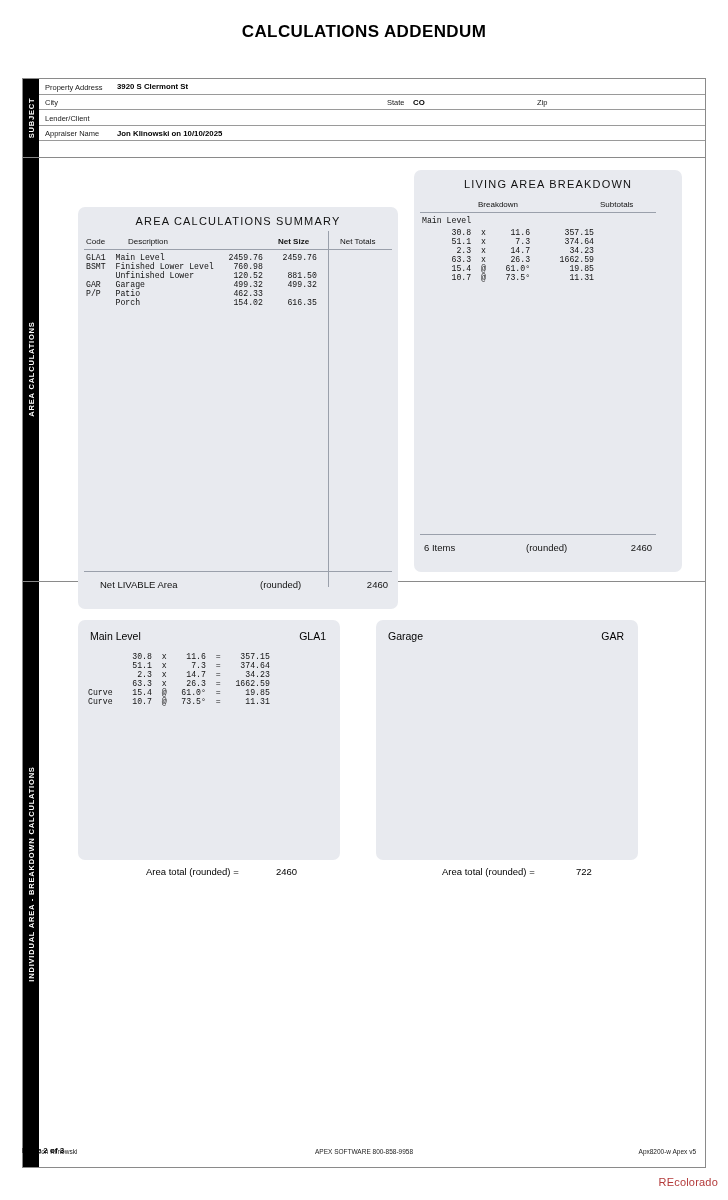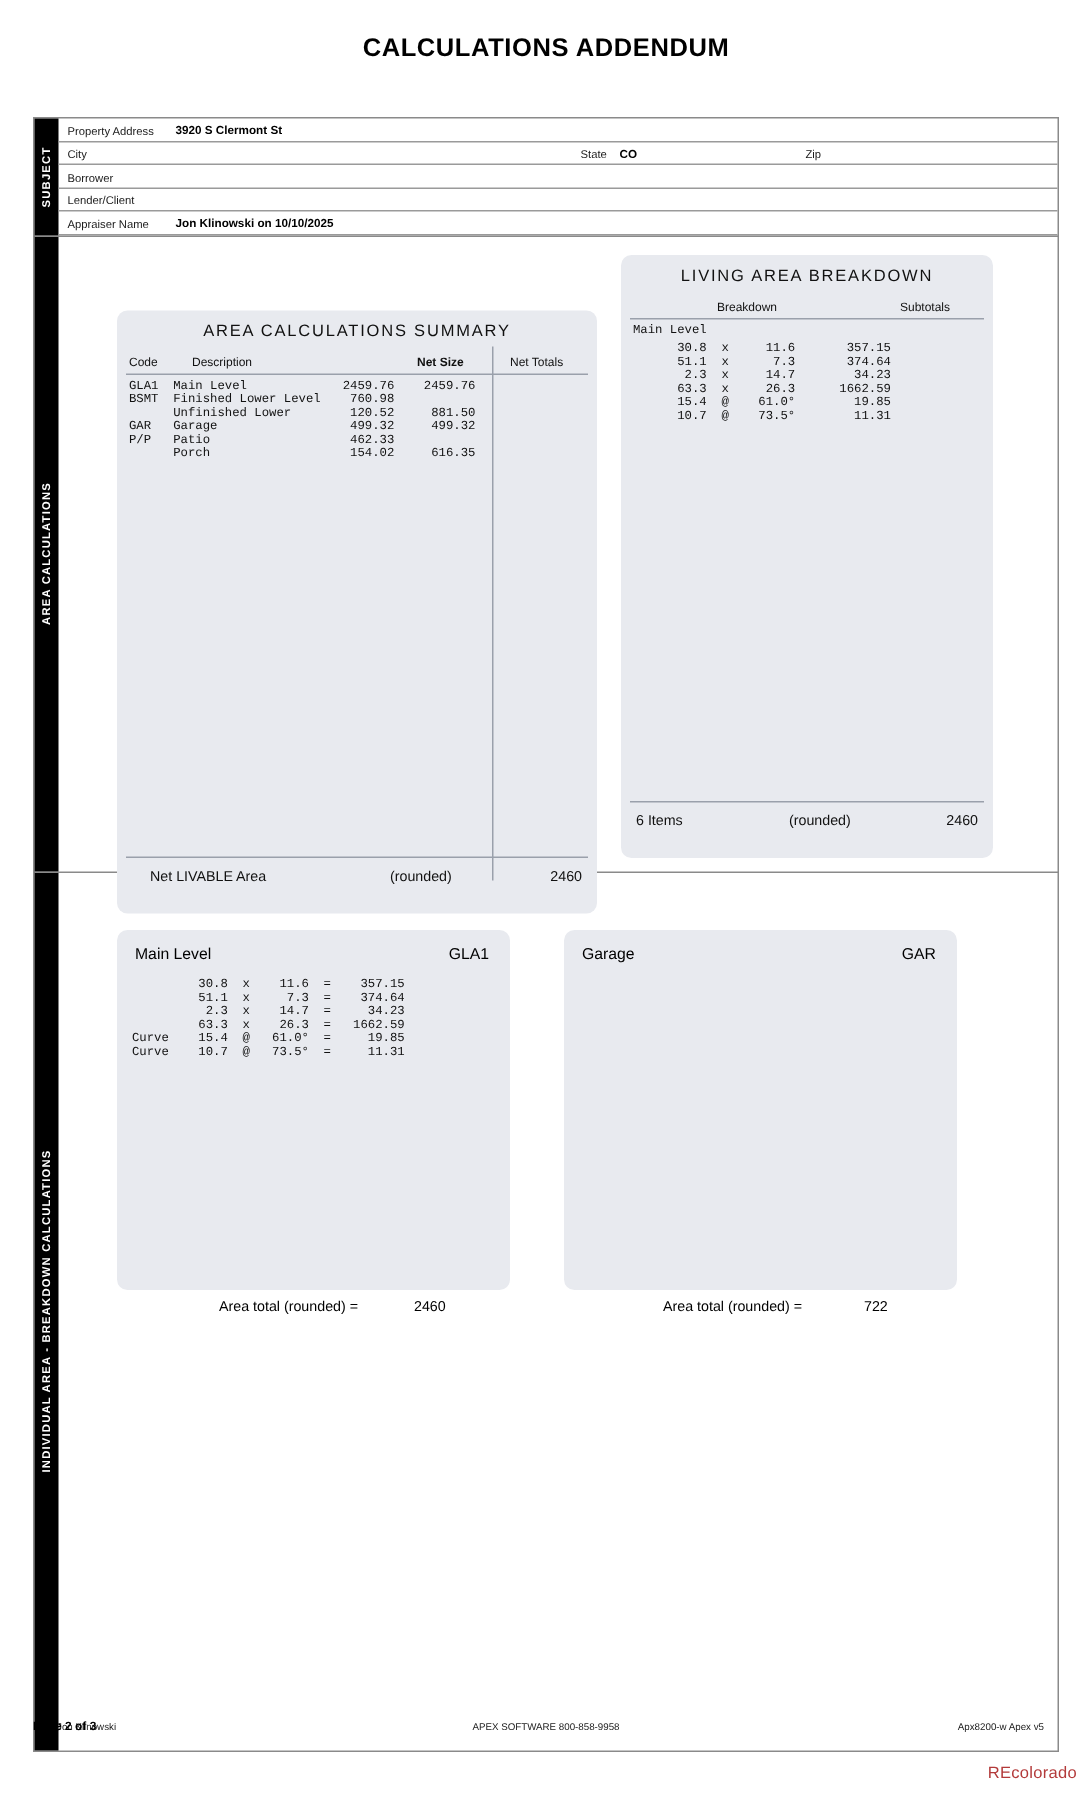--- a/index.html
+++ b/index.html
@@ -198,24 +198,20 @@
     </div>
     <div class="srow">
       <span class="slabel" style="left:6px;">City</span>
       <span class="sval" style="left:78px;"></span>
       <span class="slabel" style="left:348px;">State</span>
       <span class="sval" style="left:374px;">CO</span>
       <span class="slabel" style="left:498px;">Zip</span>
       <span class="sval" style="left:524px;"></span>
     </div>
     <div class="srow">
-      <span class="slabel" style="left:6px;">Borrower</span>
-      <span class="sval" style="left:78px;"></span>
-    </div>
-    <div class="srow">
       <span class="slabel" style="left:6px;">Lender/Client</span>
       <span class="sval" style="left:78px;"></span>
     </div>
     <div class="srow">
       <span class="slabel" style="left:6px;">Appraiser Name</span>
       <span class="sval" style="left:78px;">Jon Klinowski on 10/10/2025</span>
     </div>
   </div>
 
   <div class="hdivider" style="top:157px;"></div>
@@ -236,21 +232,21 @@
 P/P   Patio                   462.33           
       Porch                   154.02     616.35</div>
 
     <div class="hrule" style="left:6px; top:364px; width:308px;"></div>
     <div class="footrow" style="left:22px; top:372px;">Net LIVABLE Area</div>
     <div class="footrow" style="left:182px; top:372px;">(rounded)</div>
     <div class="footrow" style="left:262px; top:372px; width:48px; text-align:right;">2460</div>
     <div class="vrule" style="left:250px; top:24px; height:356px;"></div>
   </div>
 
-  <div class="panel" id="panel-living" style="left:414px; top:170px; width:248px; height:402px;">
+  <div class="panel" id="panel-living" style="left:414px; top:170px; width:268px; height:402px;">
     <div class="panel-title" style="top:8px;">LIVING  AREA  BREAKDOWN</div>
     <div class="colhdr" style="left:64px; top:30px;">Breakdown</div>
     <div class="colhdr" style="left:186px; top:30px;">Subtotals</div>
     <div class="hrule" style="left:6px; top:42px; width:236px;"></div>
 
     <div class="mono" style="position:absolute; left:8px; top:46px;">Main Level</div>
     <div class="mono" id="living-rows" style="position:absolute; left:8px; top:58px; width:234px;">      30.8  x     11.6       357.15
       51.1  x      7.3       374.64
        2.3  x     14.7        34.23
       63.3  x     26.3      1662.59

